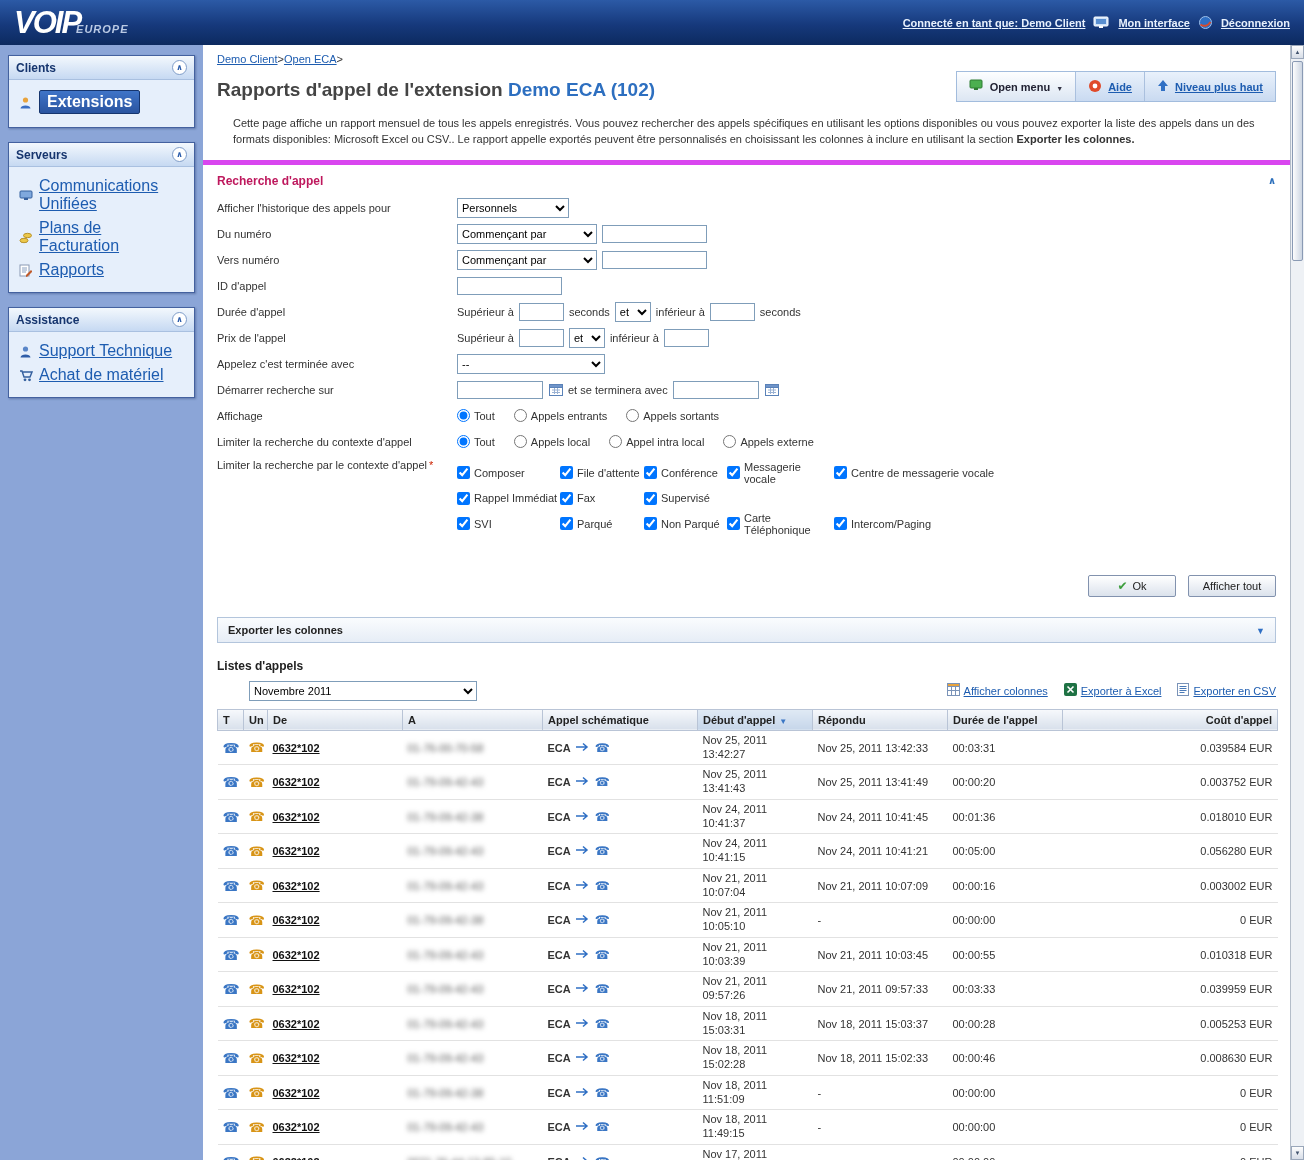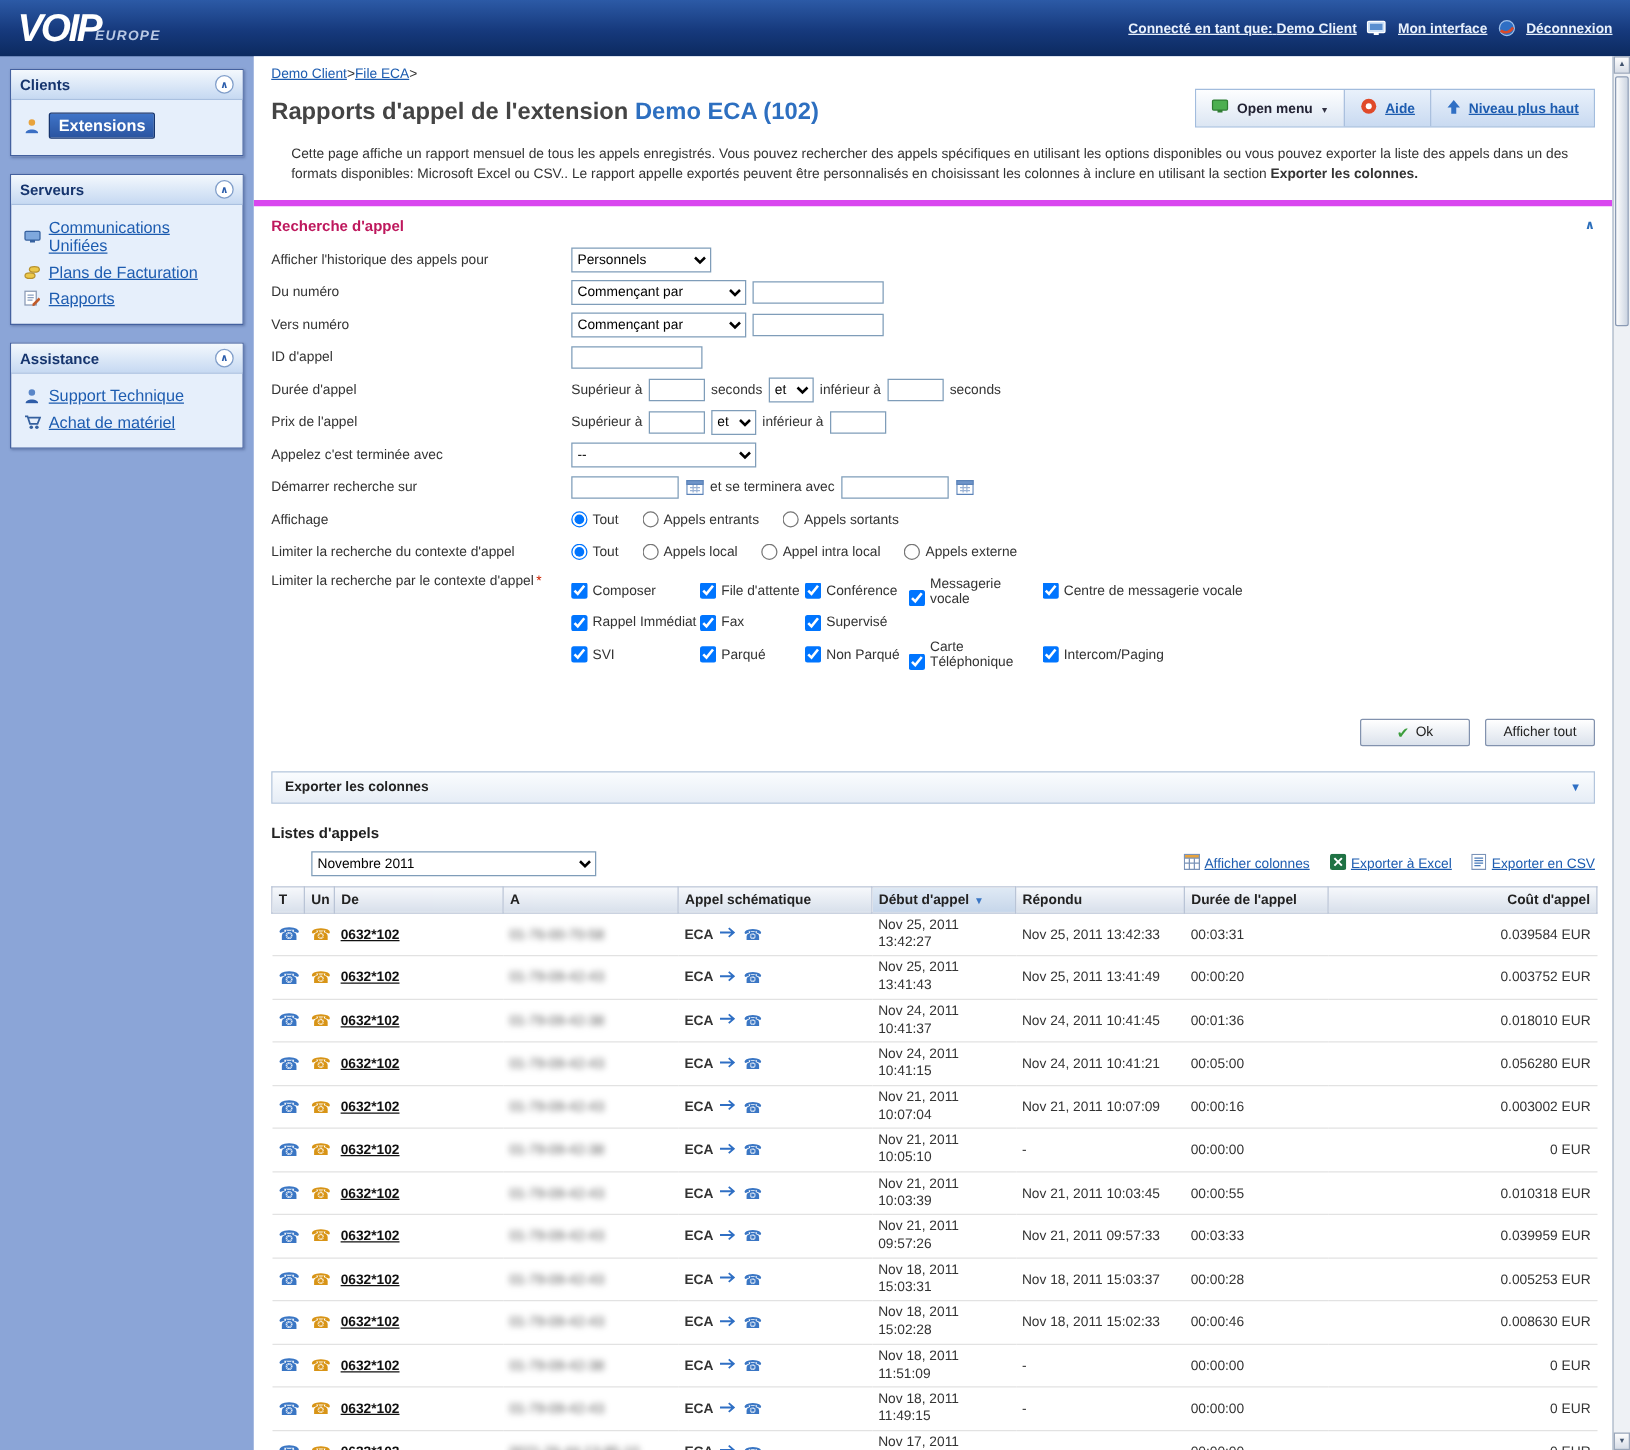--- a/index.html
+++ b/index.html
@@ -21,21 +21,21 @@
   .main { flex:1; background:#fff; display:flex; flex-direction:column; overflow:hidden; }
 
   
   .panel { border:1px solid #44619f; margin-bottom:14px; background:#e6effb; box-shadow:1px 1px 2px rgba(20,40,90,.35); }
   .panel-header { background:linear-gradient(#f3f8fd,#c6d9f2); padding:4px 7px; display:flex; justify-content:space-between; align-items:center; border-bottom:1px solid #a9c0e0; }
   .panel-title { color:#16356e; font-weight:bold; font-size:12px; }
   .collapse-btn { width:15px; height:15px; border-radius:50%; background:#fff; border:1px solid #7f9dc9; color:#2a5cab; font-size:8px; display:flex; align-items:center; justify-content:center; cursor:pointer; }
   .collapse-btn::after { content:"∧"; font-weight:bold; }
   .panel-body { padding:7px 6px 10px 6px; }
   .side-item { display:flex; align-items:center; gap:6px; padding:3px 3px; }
-  .side-item a { font-size:13px; }
+  .side-item a { font-size:16px; }
   .side-item.selected a { background:linear-gradient(#3f74c8,#2a54a0); color:#fff; border:1px solid #16356e; padding:2px 7px; text-decoration:none; border-radius:2px; font-weight:bold; }
   .sicon { width:15px; height:14px; display:inline-flex; align-items:center; justify-content:center; flex:none; }
 
   
   .breadcrumb { padding:8px 14px 4px 14px; }
   .breadcrumb span.sep { color:#333; }
   .title-row { display:flex; justify-content:space-between; align-items:flex-start; padding:2px 14px 10px 14px; }
   h1.page-title { font-size:19px; font-weight:bold; color:#444; padding-top:8px; }
   h1.page-title .hl { color:#2d6fc0; }
   .actions { display:flex; align-items:stretch; background:linear-gradient(#e9f1fb,#c9daf1); border:1px solid #a2bcdd; height:31px; }
@@ -64,21 +64,21 @@
   .w-small { width:45px; } .w-et { width:36px; } .w-ended { width:148px; } .w-date { width:86px; }
   .cal-btn { display:inline-flex; cursor:pointer; margin-left:1px; }
   .radio-opt { display:flex; align-items:center; gap:4px; margin-right:14px; cursor:pointer; }
   input[type=radio], input[type=checkbox] { width:13px; height:13px; margin:0; cursor:pointer; }
   .cb-grid { padding:2px 0 6px 0; }
   .cb-row { display:flex; align-items:center; margin-bottom:7px; }
   .cb-cell { display:flex; align-items:center; gap:4px; }
   .cb-row .cb-cell:nth-child(1){ width:103px; }
   .cb-row .cb-cell:nth-child(2){ width:84px; }
   .cb-row .cb-cell:nth-child(3){ width:83px; }
-  .cb-row .cb-cell:nth-child(4){ width:107px;align-items:flex-end; }
+  .cb-row .cb-cell:nth-child(4){ width:107px; }
   .req { color:#cc2200; margin-left:2px; }
   .form-buttons { display:flex; justify-content:flex-end; gap:12px; padding:26px 14px 16px 14px; }
   .btn { min-width:88px; height:22px; background:linear-gradient(#ffffff,#dbe2ec); border:1px solid #8292ae; border-radius:2px; display:inline-flex; align-items:center; justify-content:center; gap:5px; font-size:11px; color:#222; cursor:pointer; font-family:inherit; }
   .ok-check::before { content:"✔"; color:#3d9e3d; font-size:12px; }
 
   
   .export-bar { margin:4px 14px 12px 14px; border:1px solid #b3c5dc; background:linear-gradient(#fafcfe,#e6edf6); padding:6px 10px; display:flex; justify-content:space-between; align-items:center; cursor:pointer; }
   .export-bar b { font-size:11px; color:#222; }
   .export-arrow::after { content:"▼"; color:#2f6fc4; font-size:9px; }
 
@@ -230,21 +230,21 @@
           </span>
           <a>Achat de matériel</a>
         </div>
       </div>
     </div>
   </div>
 
   <div class="main">
 
     <div class="breadcrumb">
-      <a>Demo Client</a><span class="sep">&gt;</span><a>File ECA</a><span class="sep">&gt;</span>
+      <a>Demo Client</a><span class="sep">&gt;</span><a>Open ECA</a><span class="sep">&gt;</span>
     </div>
 
     <div class="title-row">
       <h1 class="page-title">
         <span>Rapports d'appel de l'extension</span> <span class="hl">Demo ECA (102)</span>
       </h1>
       <div class="actions">
         <div class="action-seg">
           <span>
             <svg width="15" height="13">

